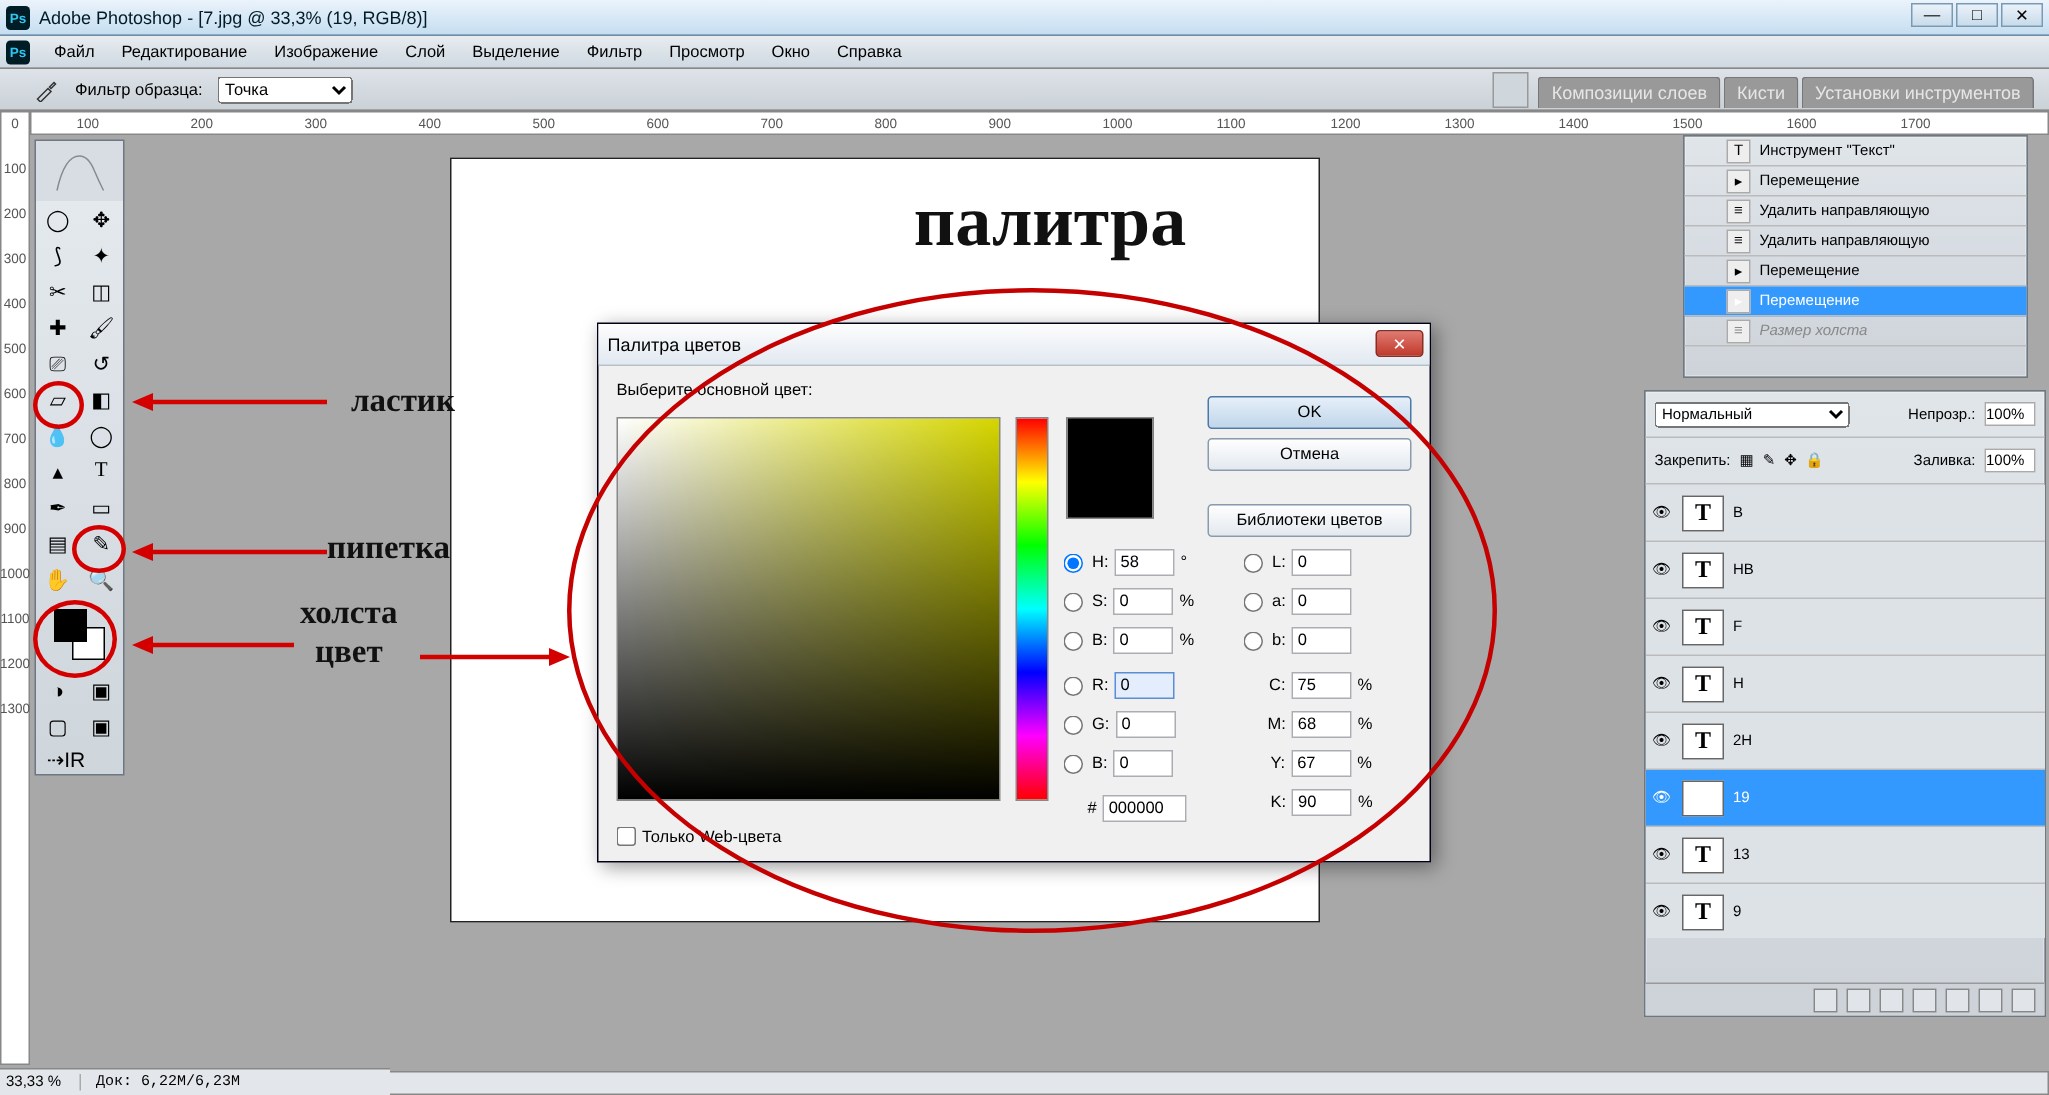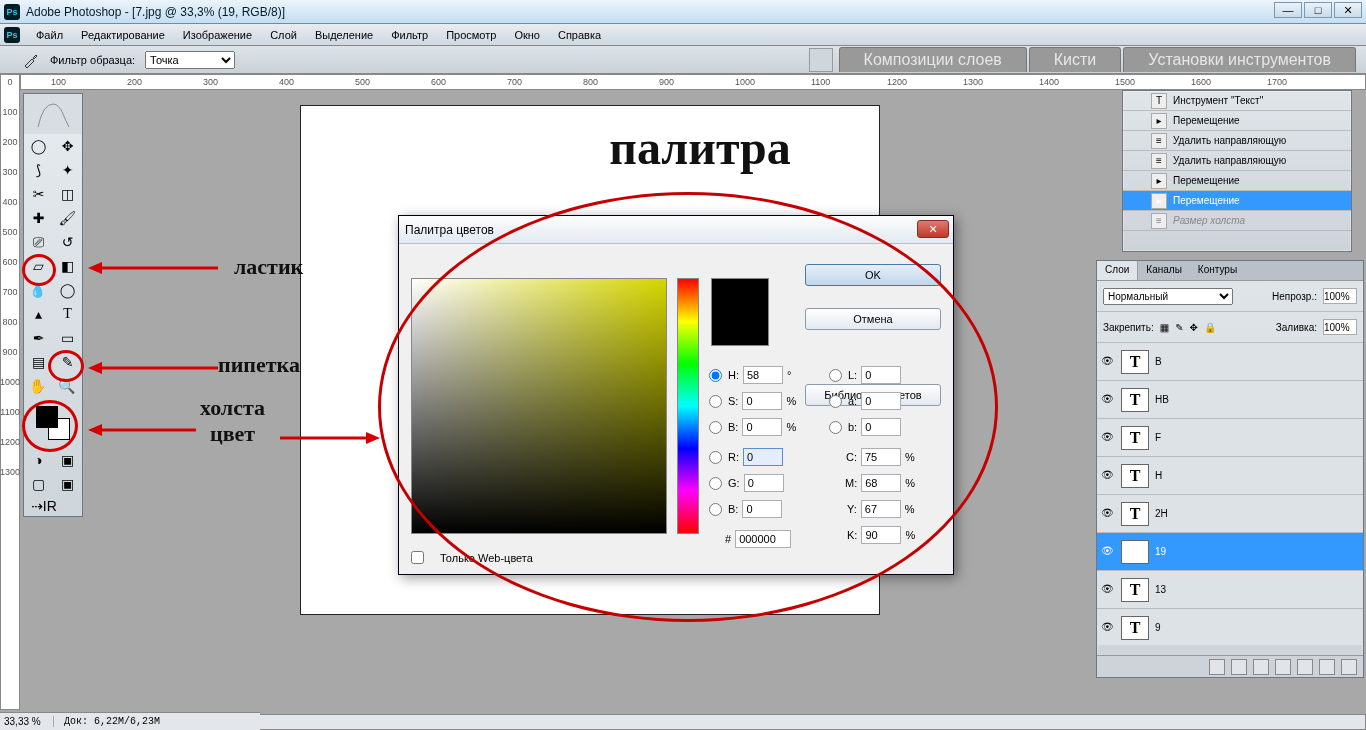--- a/index.html
+++ b/index.html
@@ -15,21 +15,21 @@
 
 .menubar { height:22px; background:linear-gradient(#e7ecef,#cfd9e2); border-bottom:1px solid #888; display:flex; align-items:center; padding-left:4px; gap:2px; }
 .menubar .ps-icon { width:16px; height:16px; background:#001d26; border-radius:3px; display:flex; align-items:center; justify-content:center; color:#31c5f0; font-size:9px; font-weight:bold; margin-right:6px; }
 .menubar span { padding:3px 8px; cursor:pointer; }
 
 
 .optbar { height:28px; background:linear-gradient(#dde3e8,#cad1d7); border-bottom:1px solid #888; display:flex; align-items:center; padding-left:22px; gap:10px; position:relative; }
 .optbar .eyedrop { width:18px; height:18px; display:flex; align-items:center; justify-content:center; }
 .optbar select { font-size:11px; height:18px; width:90px; }
 .optbar .palette-tabs { position:absolute; right:0; top:0; height:26px; display:flex; align-items:flex-end; padding-right:10px; gap:2px; }
-.ptab { background:#999; color:#e6e6e6; padding:3px 24px; border-radius:3px 3px 0 0; font-size:16px; border:1px solid #777; border-bottom:none; cursor:pointer; }
+.ptab { background:#999; color:#e6e6e6; padding:3px 8px; border-radius:3px 3px 0 0; font-size:12px; border:1px solid #777; border-bottom:none; cursor:pointer; }
 .opt-btn { width:24px; height:24px; border:1px solid #999; background:#d0d7dc; margin-right:4px; }
 
 
 .ruler-h { position:absolute; left:20px; top:74px; right:0; height:16px; background:#fff; border:1px solid #888; overflow:hidden; z-index:5; }
 .ruler-h .ticks { position:relative; height:100%; white-space:nowrap; font-size:9px; color:#555; }
 .ruler-v { position:absolute; left:0; top:74px; width:20px; height:636px; background:#fff; border:1px solid #888; z-index:5; }
 .ruler-v .label { font-size:9px; color:#555; height:30px; display:flex; align-items:flex-start; justify-content:center; padding-top:2px; }
 .doc { position:absolute; left:300px; top:105px; width:580px; height:510px; background:#fff; border:1px solid #222; z-index:6; }
 
 
@@ -52,27 +52,27 @@
 
 
 .dialog { position:absolute; left:398px; top:215px; width:556px; height:360px; background:#f0f0f0; border:1px solid #000014; box-shadow:3px 3px 12px rgba(0,0,0,0.4); z-index:30; }
 .dialog .dtitle { height:28px; background:linear-gradient(#fdfdfd,#e1e9f1); display:flex; align-items:center; padding:0 6px; font-size:12px; border-bottom:1px solid #b6c0ca; position:relative; }
 .dialog .close { position:absolute; right:4px; top:4px; width:32px; height:18px; background:linear-gradient(#e07a72,#c0392b); border:1px solid #8a2d23; color:#fff; display:flex; align-items:center; justify-content:center; border-radius:3px; cursor:pointer; font-size:11px; }
 .dialog .body { padding:10px 12px; position:relative; height:calc(100% - 28px); }
 .dialog .prompt { font-size:11px; margin-bottom:6px; }
 .color-field { position:absolute; left:12px; top:34px; width:256px; height:256px; border:1px solid #888; background:linear-gradient(to top,#000,transparent),linear-gradient(to right,#fff,#d5d500); }
 .hue-strip { position:absolute; left:278px; top:34px; width:22px; height:256px; border:1px solid #888; background:linear-gradient(to top,red,#ff00ff,blue,cyan,lime,yellow,red); }
 .cur-new { position:absolute; left:312px; top:34px; width:58px; height:68px; border:1px solid #888; background:#000; }
-.btncol { position:absolute; right:12px; top:20px; width:136px; display:flex; flex-direction:column; gap:22px; }
+.btncol { position:absolute; right:12px; top:20px; width:136px; display:flex; flex-direction:column; gap:6px; }
 .btncol button { height:22px; border:1px solid #8a9bad; background:linear-gradient(#fefefe,#e3e9ef); border-radius:3px; cursor:pointer; font-size:11px; }
 .btncol button.def { background:linear-gradient(#e6eff9,#c0d6ea); border-color:#4a79a8; }
 .fieldrow { position:absolute; display:flex; align-items:center; gap:4px; font-size:11px; }
 .fieldrow input[type=text] { width:40px; height:18px; border:1px solid #abadb3; padding:0 3px; font-size:11px; }
 .fieldrow input[type=radio] { margin-right:2px; }
-.web-only { position:absolute; left:12px; bottom:10px; font-size:11px; display:flex; align-items:center; gap:16px; }
+.web-only { position:absolute; left:12px; bottom:10px; font-size:11px; display:flex; align-items:center; gap:4px; }
 .big-circle { position:absolute; left:378px; top:192px; width:620px; height:430px; border:3px solid #c40000; border-radius:50%; z-index:40; pointer-events:none; }
 
 
 .panel { position:absolute; background:linear-gradient(#e0e5ea,#cdd3d9); border:1px solid #6d7882; font-size:10px; z-index:12; box-shadow:0 0 0 1px rgba(255,255,255,0.3) inset; }
 .panel .tabs { display:flex; height:20px; border-bottom:1px solid #999; background:#b9c0c7; }
 .panel .tab { padding:3px 8px; cursor:pointer; }
 .panel .tab.active { background:#e0e5ea; border-right:1px solid #999; }
 
 .history { left:1122px; top:90px; width:230px; height:162px; }
 .history .row { display:flex; align-items:center; height:20px; padding:2px 4px; gap:6px; border-bottom:1px solid #bbb; cursor:pointer; }
@@ -285,20 +285,21 @@
     <line x1="0" y1="10" x2="90" y2="10" class="arrow-line"></line>
     <polygon points="100,10 86,4 86,16" class="arrow-head"></polygon>
   </svg>
 
 <div class="dialog">
   <div class="dtitle">
     <span>Палитра цветов</span>
     <div class="close">✕</div>
   </div>
   <div class="body">
+    <div class="prompt">Выберите основной цвет:</div>
     <div class="color-field"></div>
     <div class="hue-strip"></div>
     <div class="cur-new"></div>
     <div class="btncol">
       <button class="def">OK</button>
       <button>Отмена</button>
       <div style="height:10px"></div>
       <button>Библиотеки цветов</button>
     </div>
 
@@ -419,25 +420,20 @@
       </div>
       <div class="row dim">
         <div class="spacer"></div>
         <div class="hicon">≡</div>
         <span>Размер холста</span>
       </div>
     </div>
 </div>
 
 <div class="panel layers">
-  <div class="tabs">
-    <div class="tab active">Слои</div>
-    <div class="tab">Каналы</div>
-    <div class="tab">Контуры</div>
-  </div>
   <div class="opt-row">
     <select style="width:130px"><option>Нормальный</option></select>
     <span style="margin-left:auto">Непрозр.:</span>
     <input type="text" value="100%" style="">
   </div>
   <div class="opt-row">
     <span>Закрепить:</span>
     <span>▦</span>
     <span>✎</span>
     <span>✥</span>

